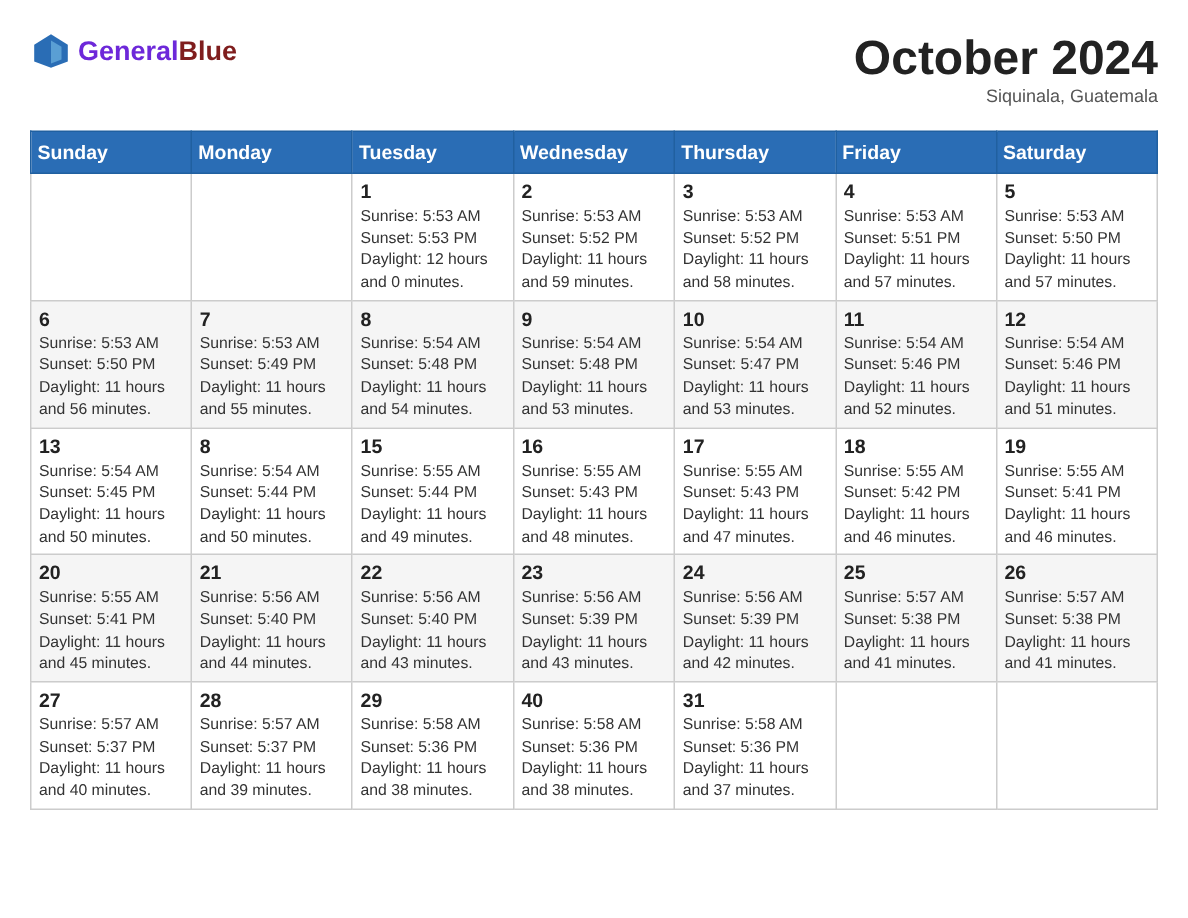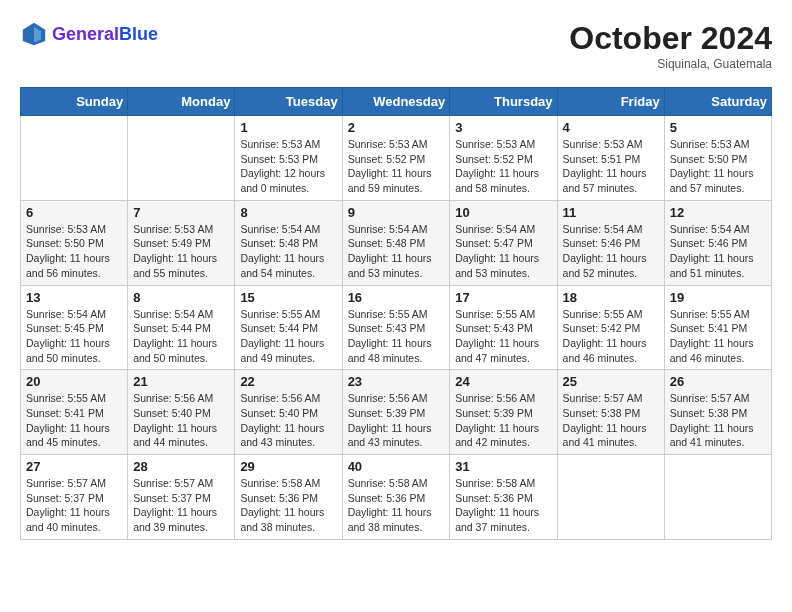--- a/index.html
+++ b/index.html
@@ -22,21 +22,21 @@
       gap: 4px;
     }
     .logo-text-general {
       font-size: 18px;
       font-weight: bold;
       color: #6d28d9;
     }
     .logo-text-blue {
       font-size: 18px;
       font-weight: bold;
-      color: #1d4ed8;
+      color: #7f1d1d;
     }
     .logo-icon {
       width: 28px;
       height: 28px;
     }
     .title-block {
       text-align: right;
     }
     .month-title {
       font-size: 32px;
@@ -49,21 +49,21 @@
     }
     .calendar {
       width: 100%;
       border-collapse: collapse;
       font-size: 11px;
     }
     .calendar thead tr th {
       background-color: #2a6db5;
       color: #fff;
       padding: 6px 4px;
-      text-align: right;
+      text-align: left;
       font-size: 13px;
       font-weight: bold;
       border: 1px solid #2060a0;
     }
     .calendar tbody tr td {
       border: 1px solid #ccc;
       padding: 4px 5px;
       vertical-align: top;
       width: 108px;
       min-height: 70px;

